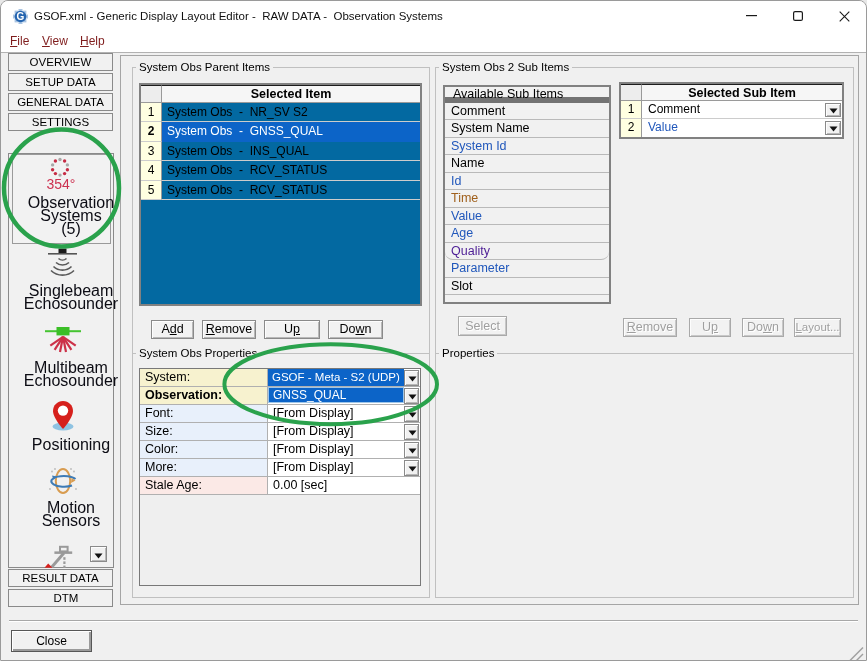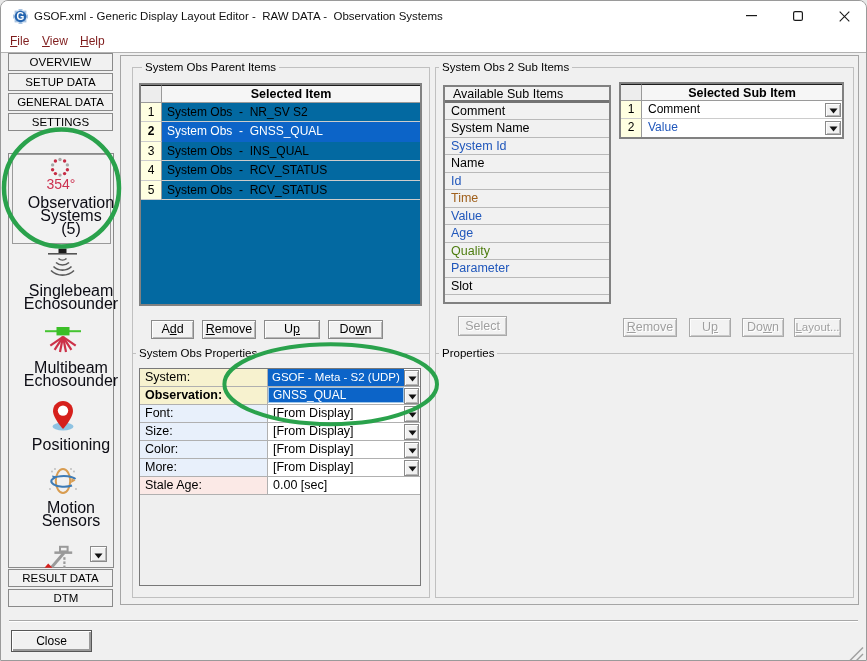--- a/index.html
+++ b/index.html
@@ -170,21 +170,21 @@
         <path d="M0.5 0.5 L8.5 0.5 L4.5 5.5 Z" fill="#111"></path>
       </svg>
     </div>
 
   <div class="abs sbtn" style="top:568px;">RESULT DATA</div>
   <div class="abs sbtn" style="top:588px;padding-left:11px;">DTM</div>
 
   <div class="abs" id="mainpanel"></div>
 
   <div class="abs" style="left:131px;top:66px;width:298px;height:287px;border:1px solid #c0c0c0;box-sizing:border-box;"></div>
-  <div class="abs gtitle" style="left:141px;top:60px;text-align:center;">System Obs Parent Items</div>
+  <div class="abs gtitle" style="left:135px;top:60px;text-align:center;">System Obs Parent Items</div>
   <div class="abs" id="ptable">
     <div style="position:absolute;left:0;top:0;width:21px;height:18px;background:#ededed;border-top:1px solid #1c1c1c;border-right:1px solid #9a9a9a;border-bottom:1px solid #9a9a9a;box-sizing:border-box;"></div>
     <div style="position:absolute;left:21px;top:0;width:258px;height:18px;background:#f6f6f6;border-top:1px solid #1c1c1c;border-bottom:1px solid #9a9a9a;box-sizing:border-box;text-align:center;font-weight:bold;font-size:12.5px;line-height:17px;">Selected Item</div>
     <div class="prow" style="top:18px;height:19px;">
         <div class="pnum">1</div>
         <div class="ptxt">System Obs  -  NR_SV S2</div>
       </div>
     <div class="prow" style="top:37px;height:20px;">
         <div class="pnum" style="font-weight:bold;">2</div>
         <div class="ptxt" style="background:#0c64c8;color:#ffffff;border-bottom:1px solid #0c64c8;">System Obs  -  GNSS_QUAL</div>
@@ -203,30 +203,30 @@
       </div>
   </div>
   <div class="abs cbtn" style="left:150px;top:319px;width:43px;height:19px;line-height:17px;">A<u>d</u>d</div>
   <div class="abs cbtn" style="left:201px;top:319px;width:54px;height:19px;line-height:17px;"><u>R</u>emove</div>
   <div class="abs cbtn" style="left:263px;top:319px;width:56px;height:19px;line-height:17px;">U<u>p</u></div>
   <div class="abs cbtn" style="left:327px;top:319px;width:55px;height:19px;line-height:17px;">Do<u>w</u>n</div>
 
   <div class="abs" style="left:434px;top:66px;width:419px;height:287px;border:1px solid #c0c0c0;box-sizing:border-box;"></div>
   <div class="abs gtitle" style="left:438px;top:60px;">System Obs 2 Sub Items</div>
   <div class="abs" id="alist">
-    <div class="arow" style="top:0;height:15.5px;border-bottom:3px solid #737373;line-height:14.5px;padding-left:8px;">Available Sub Items</div>
+    <div class="arow" style="top:0;height:15.5px;border-bottom:6px solid #737373;line-height:14.5px;padding-left:8px;">Available Sub Items</div>
     <div class="arow" style="top:15.5px;">Comment</div>
     <div class="arow" style="top:33px;">System Name</div>
     <div class="arow" style="top:50.5px;color:#2057bb;">System Id</div>
     <div class="arow" style="top:68px;">Name</div>
     <div class="arow" style="top:85.5px;color:#2057bb;">Id</div>
     <div class="arow" style="top:103px;color:#a0601c;">Time</div>
     <div class="arow" style="top:120.5px;color:#2057bb;">Value</div>
     <div class="arow" style="top:138px;color:#2057bb;">Age</div>
-    <div class="arow" style="top:155.5px;color:#4d7c0f;">Quality</div>
+    <div class="arow" style="top:155.5px;color:#4c1d95;border-radius:8px;">Quality</div>
     <div class="arow" style="top:173px;color:#2057bb;">Parameter</div>
     <div class="arow" style="top:190.5px;">Slot</div>
   </div>
   <div class="abs" id="stable">
     <div style="position:absolute;left:0;top:0;width:21px;height:17px;background:#ededed;border-top:1px solid #1c1c1c;border-right:1px solid #9a9a9a;border-bottom:1px solid #9a9a9a;box-sizing:border-box;"></div>
     <div style="position:absolute;left:21px;top:0;width:200px;height:17px;background:#f6f6f6;border-top:1px solid #1c1c1c;border-bottom:1px solid #9a9a9a;box-sizing:border-box;text-align:center;font-weight:bold;font-size:12.5px;line-height:16px;">Selected Sub Item</div>
     <div style="position:absolute;left:0;top:17px;width:21px;height:18px;background:#ffffe1;border-right:1px solid #9a9a9a;border-bottom:1px solid #cccccc;box-sizing:border-box;text-align:center;line-height:17px;">1</div>
     <div style="position:absolute;left:21px;top:17px;width:200px;height:18px;border-bottom:1px solid #cccccc;box-sizing:border-box;line-height:17px;padding-left:6px;">Comment</div>
     <div style="position:absolute;left:0;top:35px;width:21px;height:18px;background:#ffffe1;border-right:1px solid #9a9a9a;box-sizing:border-box;text-align:center;line-height:17px;">2</div>
     <div style="position:absolute;left:21px;top:35px;width:200px;height:18px;box-sizing:border-box;line-height:17px;padding-left:6px;color:#2057bb;">Value</div>

